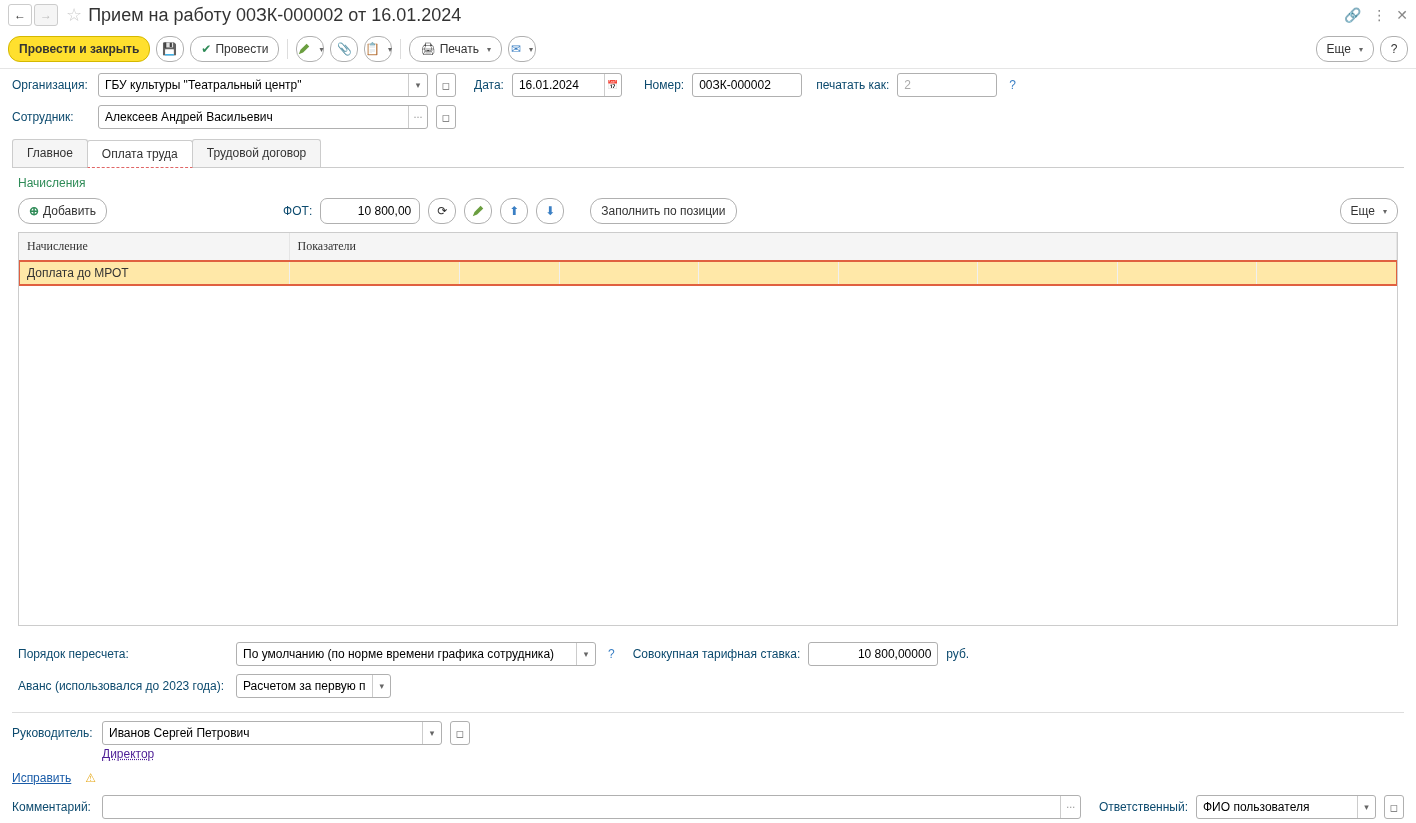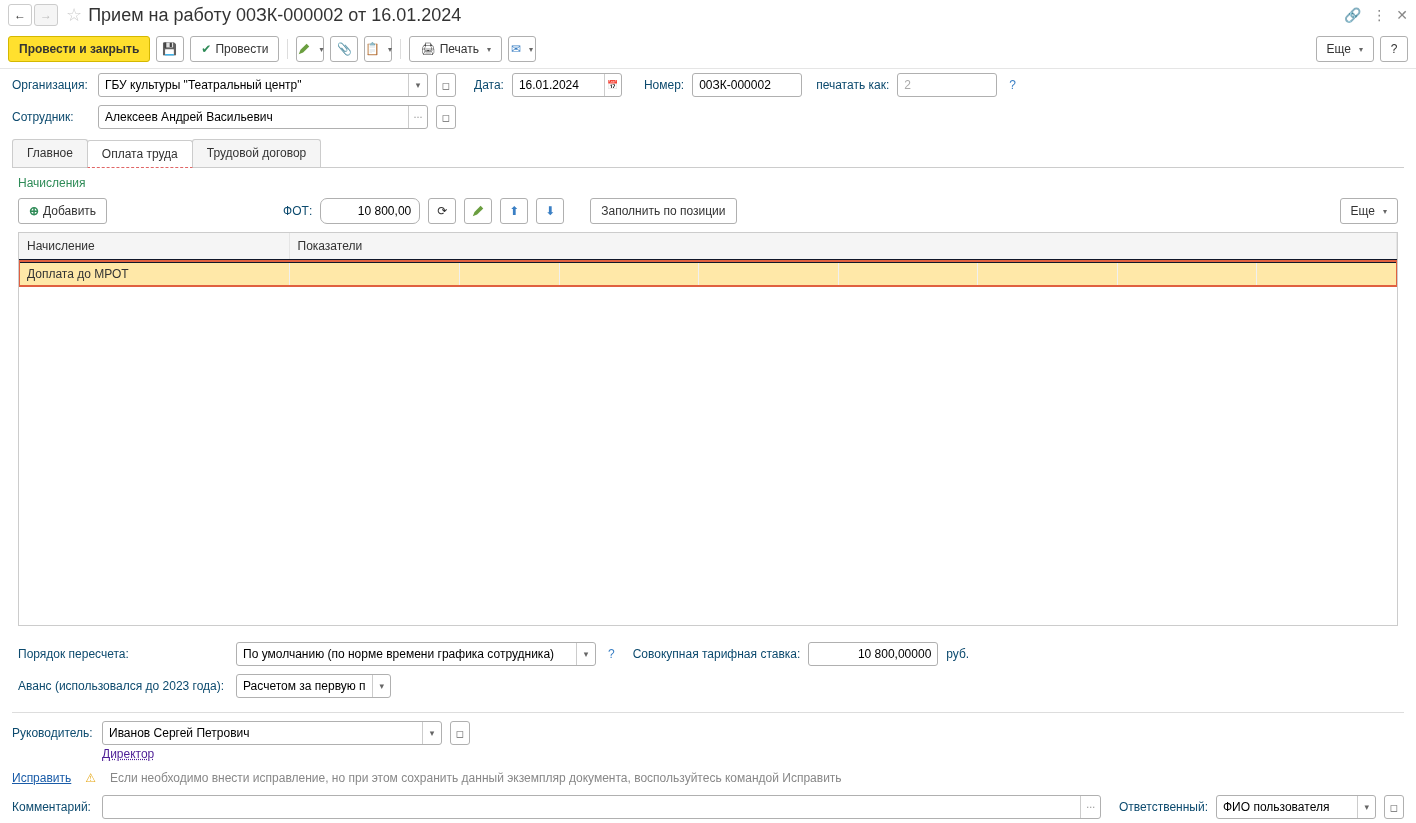--- a/index.html
+++ b/index.html
@@ -41,21 +41,21 @@
     display: flex;
     align-items: center;
     padding: 6px 8px;
     gap: 6px;
     border-bottom: 1px solid #e5e5e5;
   }
   .btn {
     height: 26px;
     border: 1px solid #b0b0b0;
     background: #fff;
-    border-radius: 3px;
+    border-radius: 12px;
     padding: 0 10px;
     display: inline-flex;
     align-items: center;
     gap: 4px;
     cursor: pointer;
     font-size: 12px;
   }
   .btn.icon-only { padding: 0; width: 28px; justify-content: center; }
   .btn.yellow {
     background: #ffe02e;
@@ -168,22 +168,23 @@
   .grid {
     width: 100%;
     border-collapse: collapse;
     table-layout: fixed;
   }
   .grid th {
     background: #f5f5f5;
     text-align: left;
     font-weight: normal;
     padding: 6px 8px;
-    border-bottom: 4px solid #0f172a;
+    border-bottom: 2px solid #0f172a;
     border-right: 1px solid #e5e5e5;
+    font-family: Liberation Serif, serif;
   }
   .grid td {
     padding: 4px 8px;
     border-bottom: 1px solid #eee;
     border-right: 1px solid #f0f0f0;
     height: 24px;
   }
   .grid tr.selected td {
     background: #ffe8a8;
   }
@@ -412,28 +413,27 @@
   <div class="ext-btn">◻</div>
 </div>
 <div class="form-row" style="padding:2px 12px 6px">
   <span style="width:82px"></span>
   <span class="muted-link">Директор</span>
 </div>
 
 <div class="form-row" style="padding:4px 12px">
   <span class="link">Исправить</span>
   <span class="warn-ico">⚠</span>
-  <span class="warn-text">Если необходимо внести исправление, но при этом сохранить данный экземпляр документа, воспользуйтесь командой Исправить</span>
 </div>
 
 <div class="form-row" style="padding:6px 12px">
   <span class="lbl" style="width:82px">Комментарий:</span>
   <div class="input" style="flex:1">
     <input style="">
     <div class="ib">⋯</div>
   </div>
   <span class="lbl" style="margin-left:10px">Ответственный:</span>
-  <div class="input" style="width:160px">
+  <div class="input" style="width:180px">
     <input value="ФИО пользователя" style="">
     <div class="ib">▾</div>
   </div>
   <div class="ext-btn">◻</div>
 </div>
 
 </body></html>

